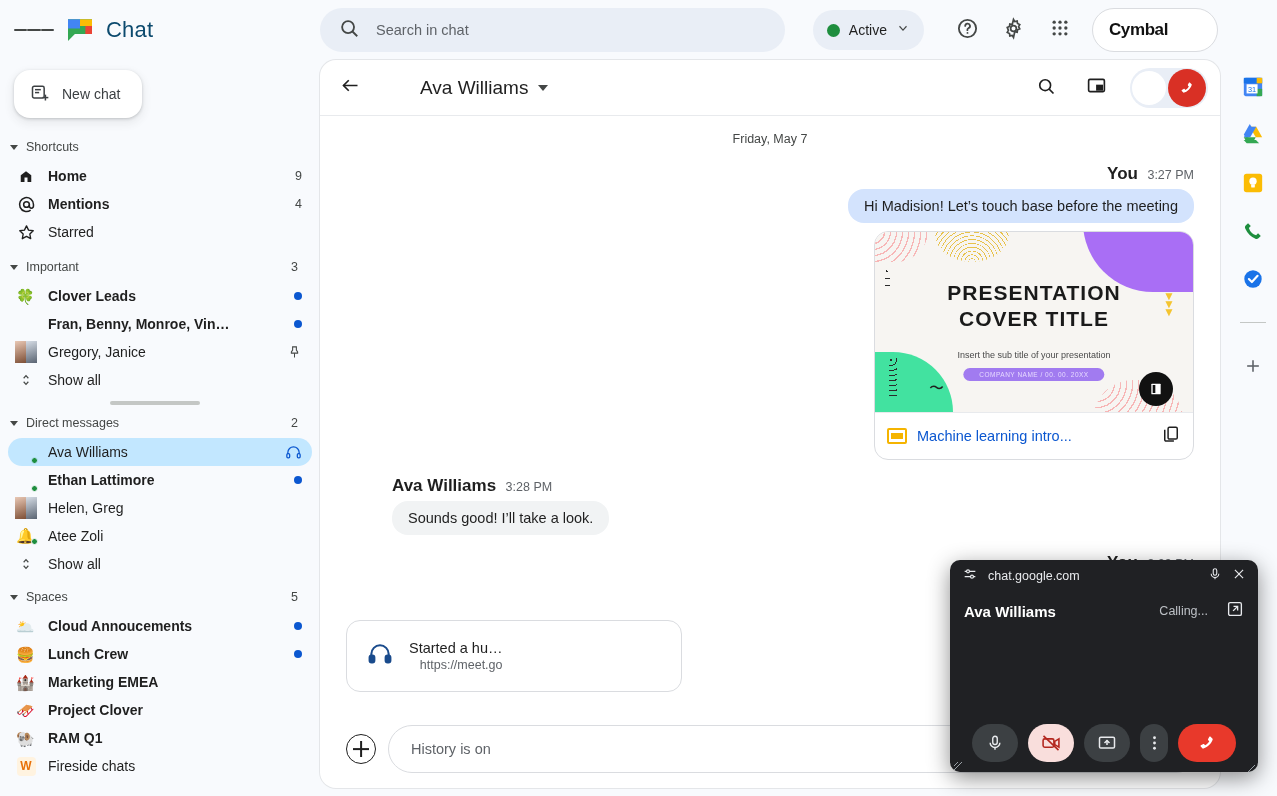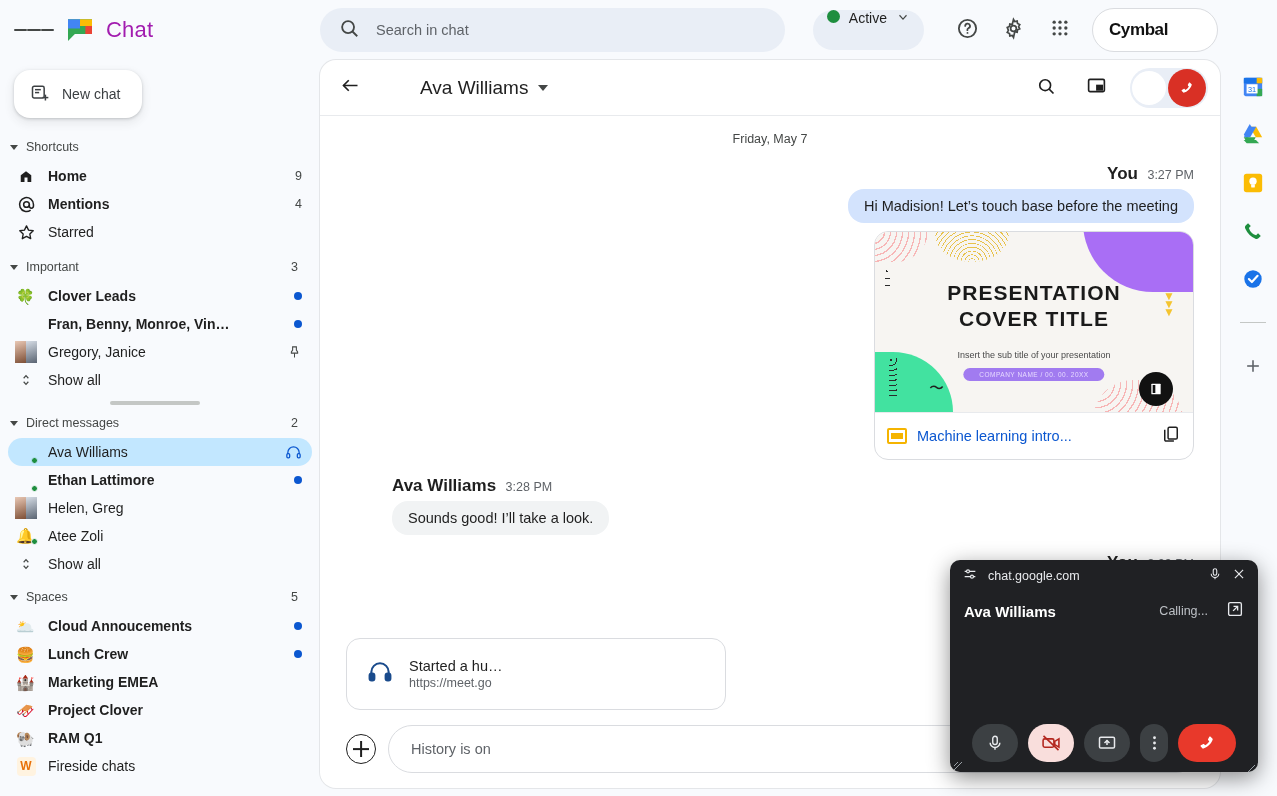--- a/index.html
+++ b/index.html
@@ -19,21 +19,21 @@
     background: #f8fafd;
     display: flex; flex-direction: column;
     flex: 0 0 320px;
     position: relative;
     overflow: hidden;
   }
   .sb-top { display: flex; align-items: center; height: 60px; padding-left: 14px; gap: 10px; }
   .hamburger { width: 40px; height: 40px; border-radius: 50%; display: flex; align-items: center; justify-content: center; cursor: pointer; }
   .hamburger span { display: block; width: 18px; height: 2px; background: #444746; margin: 2.3px 0; border-radius: 2px; }
   .chat-logo { width: 32px; height: 32px; position: relative; }
-  .brand-title { font-size: 22px; color: #a21caf; letter-spacing: .2px; }
+  .brand-title { font-size: 22px; color: #0c4a6e; letter-spacing: .2px; }
 
   .newchat-wrap { padding: 10px 14px 6px 14px; }
   .newchat {
     display: inline-flex; align-items: center; gap: 12px;
     height: 48px; padding: 0 22px 0 16px;
     background: #ffffff; border-radius: 16px;
     box-shadow: 0 1px 3px rgba(60,64,67,.25), 0 4px 8px 2px rgba(60,64,67,.08);
     cursor: pointer; font-size: 14px; color: #3c4043;
   }
 
@@ -70,21 +70,21 @@
   .main { flex: 1; display: flex; flex-direction: column; position: relative; min-width: 0; }
   .topbar { height: 60px; display: flex; align-items: center; gap: 6px; padding-right: 10px; }
   .searchbar {
     flex: 1; max-width: 510px; height: 44px; background: #e9eef6;
     border-radius: 24px; display: flex; align-items: center; gap: 16px;
     padding: 0 18px; cursor: text;
   }
   .searchbar .ph { color: #5f6368; font-size: 14.5px; }
   .status-pill {
     height: 40px; background: #e9eef6; border-radius: 22px;
-    display: flex; gap: 9px; padding: 0 14px 0 14px;
+    display: flex; align-items: center; gap: 9px; padding: 0 14px 0 14px;
     margin-left: 22px; cursor: pointer;
   }
   .status-pill .gdot { width: 13px; height: 13px; border-radius: 50%; background: #1e8e3e; }
   .status-pill .slab { font-size: 14px; color: #1f1f1f; }
   .iconbtn { width: 40px; height: 40px; border-radius: 50%; display: flex; align-items: center; justify-content: center; cursor: pointer; flex: 0 0 40px; }
   .acct {
     display: flex; align-items: center; gap: 10px; height: 44px;
     border: 1px solid #dadce0; border-radius: 24px; padding: 0 5px 0 16px;
     margin-left: 6px; cursor: pointer; background: #fff;
   }
@@ -147,23 +147,23 @@
              background: repeating-radial-gradient(circle at 1.5px 1.5px, #2b2b2b 0 1px, transparent 1px 7px); }
   .squiggle { position: absolute; left: 54px; bottom: 14px; color: #1f1f1f; font-size: 15px; }
   .slide-badge { position: absolute; right: 20px; bottom: 6px; width: 34px; height: 34px; border-radius: 50%; background: #111; display: flex; align-items: center; justify-content: center; }
   .slide-foot { height: 47px; display: flex; align-items: center; gap: 10px; padding: 16px 12px; border-top: 1px solid #e8eaed; }
   .slide-foot .fname { flex: 1; color: #0b57d0; font-size: 14.5px; }
   .slides-ic { width: 20px; height: 16px; border: 2.4px solid #f5b400; border-radius: 2px; background: #fff; position: relative; }
   .slides-ic:after { content:""; position:absolute; left:2px; right:2px; top:3px; bottom:3px; background:#f5b400; }
 
   
   .huddle {
-    margin-top: 26px; align-self: flex-end; width: 380px; height: 72px;
+    margin-top: 8px; align-self: flex-end; width: 336px; height: 72px;
     border-radius: 14px; border: 1px solid #dadce0; background: #fff;
-    display: flex; align-items: center; gap: 16px; padding: 0 20px;
+    display: flex; align-items: center; gap: 16px; padding: 0 20px; text-align: right;
   }
   .huddle .h1 { font-size: 14.5px; color: #1f1f1f; }
   .huddle .h2 { font-size: 12.5px; color: #5f6368; margin-top: 2px; }
 
   
   .composer { height: 72px; display: flex; align-items: center; gap: 12px; padding: 0 20px 6px 26px; }
   .composer .plus { width: 30px; height: 30px; border-radius: 50%; border: 1.8px solid #1f1f1f; position: relative; flex: 0 0 30px; cursor: pointer; }
   .composer .plus:before, .composer .plus:after { content:""; position:absolute; background:#1f1f1f; }
   .composer .plus:before { left:50%; top:6px; bottom:6px; width:1.8px; transform:translateX(-50%); }
   .composer .plus:after { top:50%; left:6px; right:6px; height:1.8px; transform:translateY(-50%); }

